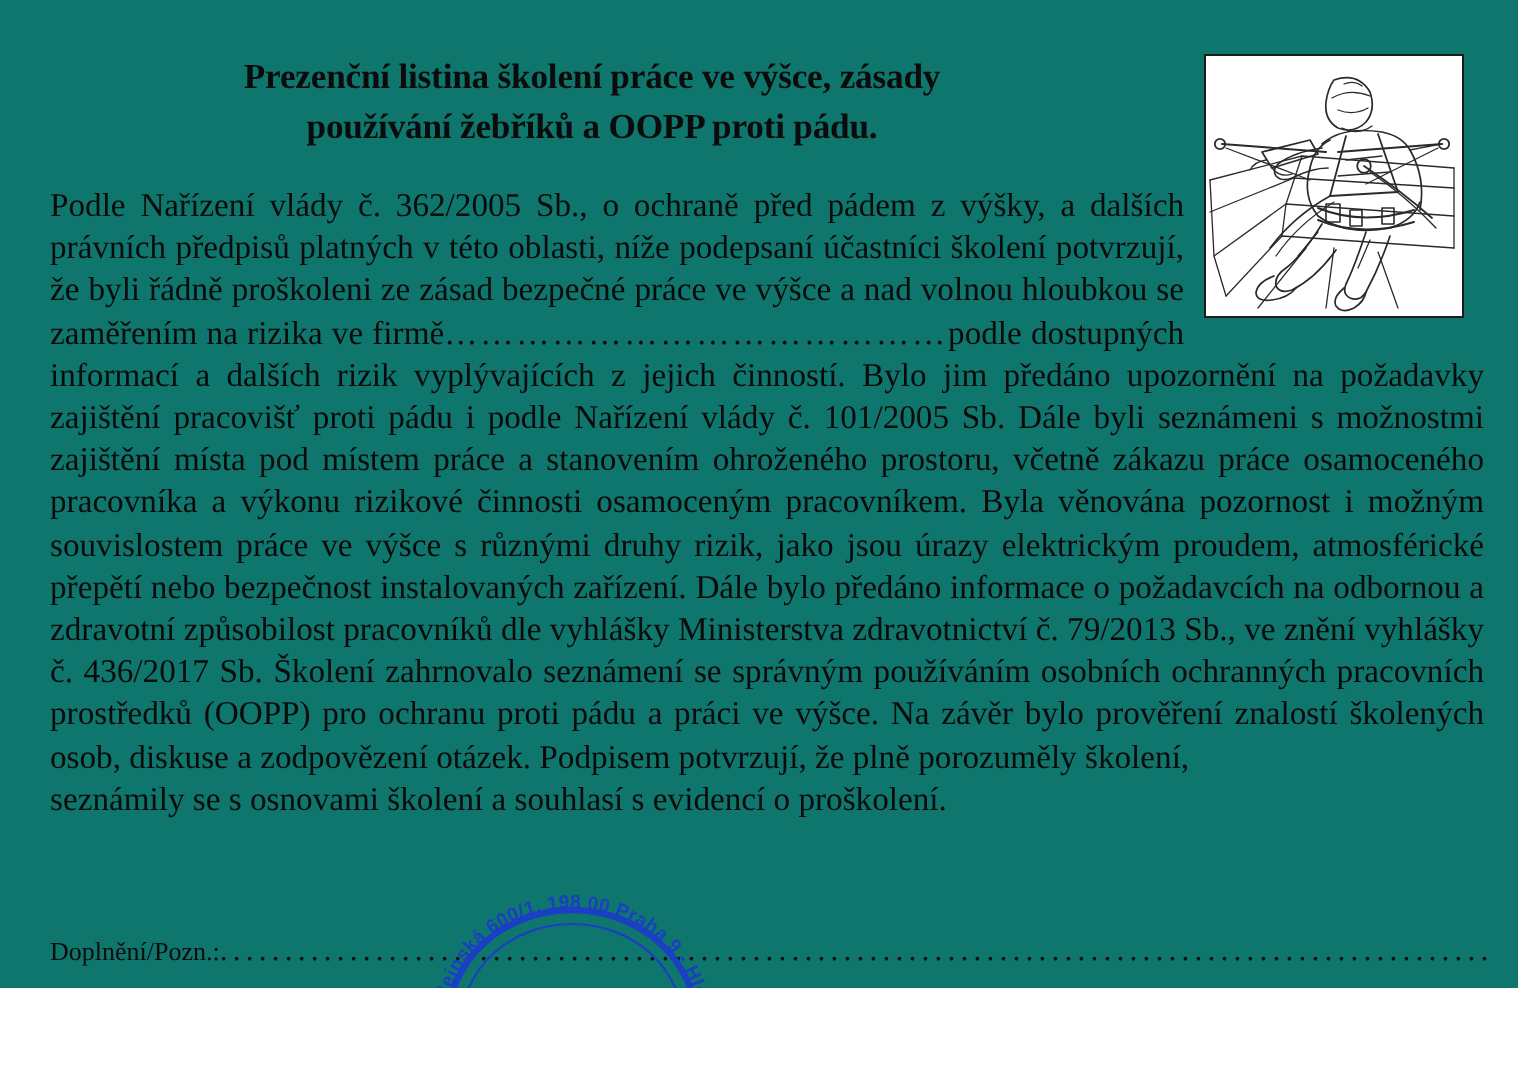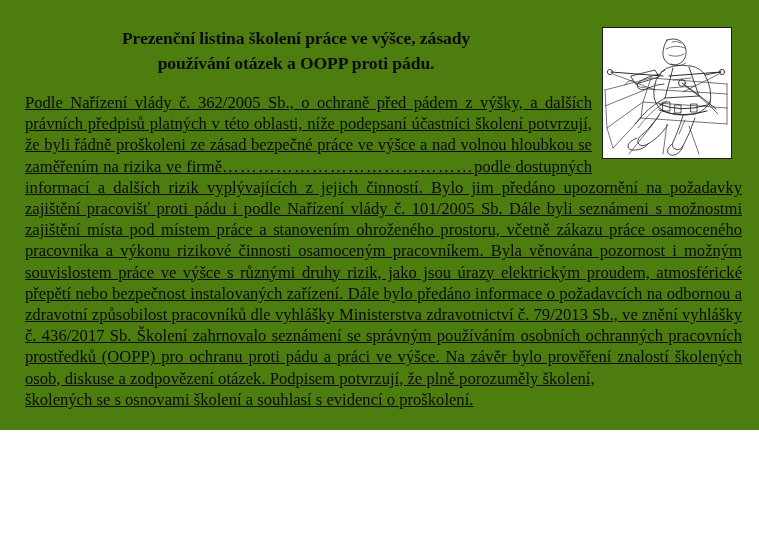--- a/index.html
+++ b/index.html
@@ -9,23 +9,23 @@
     background: #ffffff;
   }
   body {
     font-family: "Liberation Serif", "DejaVu Serif", serif;
     color: #0b0b0b;
   }
 
   .page {
     position: relative;
     width: 759px;
-    height: 430px;
+    height: 494px;
     overflow: hidden;
-    background: #4d7c0f;
+    background: #0f766e;
   }
 
   
   .illus-wrap {
     float: right;
     width: 132px;
     height: 134px;
     margin: 27px 25px 4px 10px;
     position: relative;
   }
@@ -50,21 +50,20 @@
     margin: 0 0 0 0;
     width: 600px;
     letter-spacing: -0.1px;
   }
   .doc-title .tline { display: block; }
 
   
   .body-block {
     padding: 0 17px 0 25px;
     margin-top: 16px;
-    text-decoration: underline;
   }
   .body-text {
     font-size: 16.6px;
     line-height: 21.2px;
     text-align: justify;
     text-justify: inter-word;
     margin: 0;
     hyphens: none;
   }
   .body-text .lastline { display: inline; }
@@ -187,26 +186,26 @@
 
           <path d="M62 70 q-18 10 -30 26" stroke-width="0.8"></path>
           <path d="M64 73 q-18 11 -29 27" stroke-width="0.6"></path>
         </g>
       </svg>
     </div>
   </div>
 
   <h1 class="doc-title">
     <span class="tline">Prezenční listina školení práce ve výšce, zásady</span>
-    <span class="tline">používání otázek a OOPP proti pádu.</span>
+    <span class="tline">používání žebříků a OOPP proti pádu.</span>
   </h1>
 
   <div class="body-block">
     <p class="body-text"><span>Podle Nařízení vlády č. 362/2005 Sb., o ochraně před pádem z výšky, a dalších právních předpisů platných v této oblasti, níže podepsaní účastníci školení potvrzují, že byli řádně proškoleni ze zásad bezpečné práce ve výšce a nad volnou hloubkou se zaměřením na rizika ve firmě</span><span class="leader">……………………………………</span><span>podle dostupných informací a dalších rizik vyplývajících z jejich činností. Bylo jim předáno upozornění na požadavky zajištění pracovišť proti pádu i podle Nařízení vlády č. 101/2005 Sb. Dále byli seznámeni s možnostmi zajištění místa pod místem práce a stanovením ohroženého prostoru, včetně zákazu práce osamoceného pracovníka a výkonu rizikové činnosti osamoceným pracovníkem. Byla věnována pozornost i možným souvislostem práce ve výšce s různými druhy rizik, jako jsou úrazy elektrickým proudem, atmosférické přepětí nebo bezpečnost instalovaných zařízení. Dále bylo předáno informace o požadavcích na odbornou a zdravotní způsobilost pracovníků dle vyhlášky Ministerstva zdravotnictví č. 79/2013 Sb., ve znění vyhlášky č. 436/2017 Sb. Školení zahrnovalo seznámení se správným používáním osobních ochranných pracovních prostředků (OOPP) pro ochranu proti pádu a práci ve výšce. Na závěr bylo prověření znalostí školených osob, diskuse a zodpovězení otázek. Podpisem potvrzují, že plně porozuměly školení,</span></p>
-    <p class="body-text"><span class="lastline">školených se s osnovami školení a souhlasí s evidencí o proškolení.</span></p>
+    <p class="body-text"><span class="lastline">seznámily se s osnovami školení a souhlasí s evidencí o proškolení.</span></p>
   </div>
 
   <div class="notes">
     <div class="note-row"><span class="note-label">Doplnění/Pozn.:</span><span class="dots">......................................................................................................................................</span></div>
     <div class="note-row"><span class="dots">...................................................................................................................................................................</span></div>
     <div class="note-row"><span class="dots">...................................................................................................................................................................</span></div>
   </div>
 
   <div class="stamp">
     <svg width="146" height="104" viewBox="0 0 146 104" xmlns="http://www.w3.org/2000/svg">

